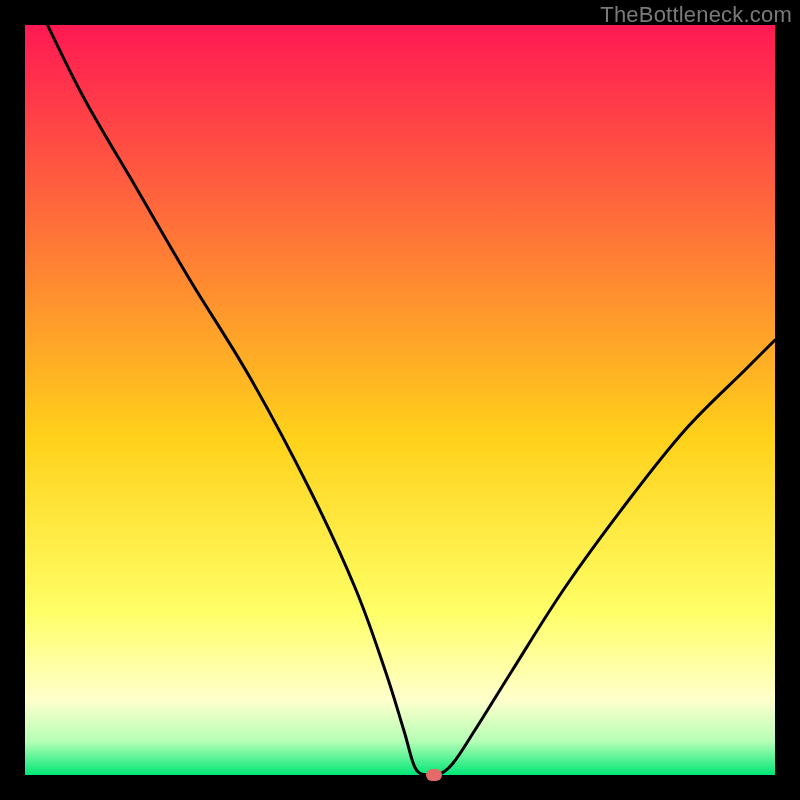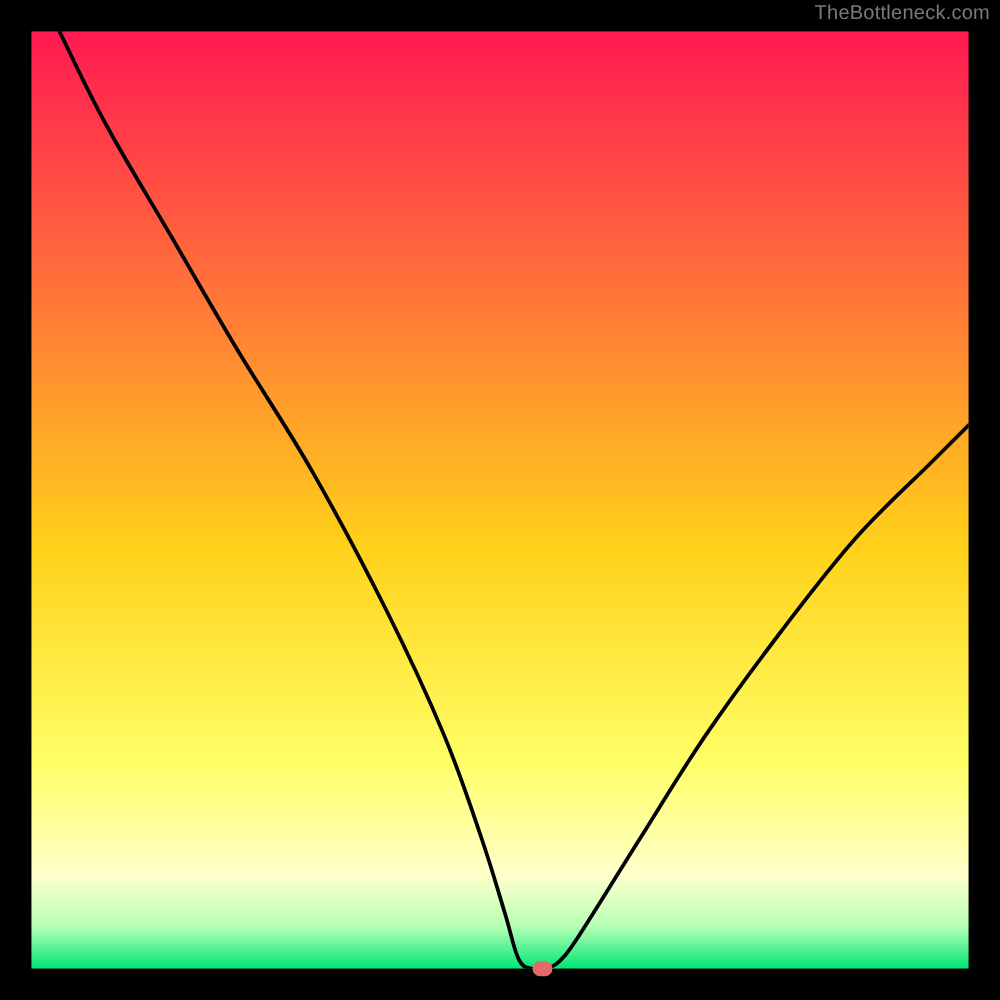--- a/index.html
+++ b/index.html
@@ -9,21 +9,21 @@
     height: 800px;
     background: #000;
     position: relative;
     font-family: Arial, Helvetica, sans-serif;
   }
   .watermark {
     position: absolute;
     top: 2px;
     right: 8px;
     color: #7a7a7a;
-    font-size: 16px;
+    font-size: 22px;
     font-weight: 400;
     letter-spacing: 0.2px;
     z-index: 10;
   }
   .plot-frame {
     position: absolute;
     left: 25px;
     top: 25px;
     width: 750px;
     height: 750px;

